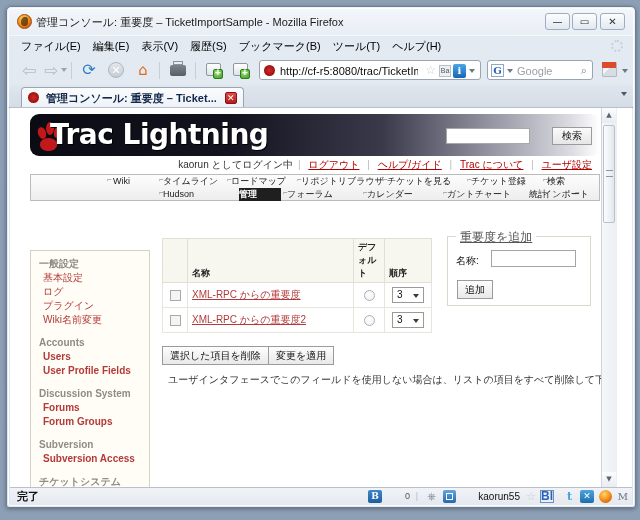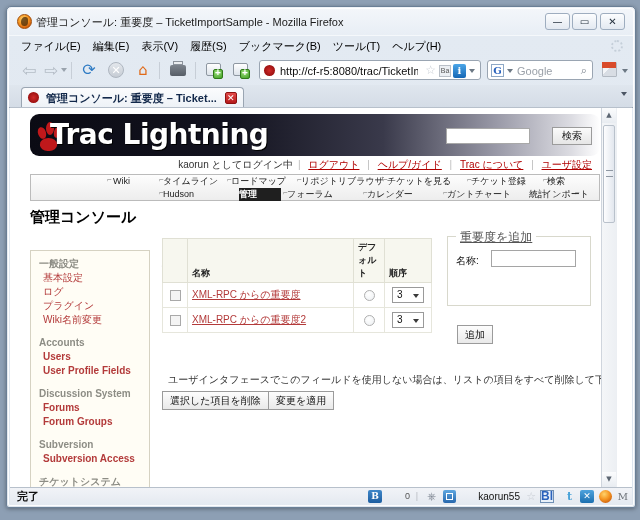--- a/index.html
+++ b/index.html
@@ -236,21 +236,21 @@
     background:radial-gradient(circle at 40% 35%,#fff,#eceff2);box-sizing:border-box;vertical-align:middle;}
   .sel3{display:inline-block;width:32px;height:16px;border:1px solid #9a9a9a;background:#fff;
     box-sizing:border-box;position:relative;vertical-align:middle;}
   .sel3 .v{position:absolute;left:4px;top:0;line-height:14px;font-size:10px;color:#111;}
   .sel3 .c{position:absolute;right:4px;top:6px;width:0;height:0;
     border-left:3px solid transparent;border-right:3px solid transparent;border-top:4px solid #3a3a3a;}
 
   
   .pbtn{position:absolute;height:19px;border:1px solid #9b9b9b;box-sizing:border-box;
     background:linear-gradient(#fdfdfd,#e9e9e9);font-size:10px;line-height:17px;
-    text-align:center;color:#111;padding:0 7px;white-space:nowrap;margin-top:45px;}
+    text-align:center;color:#111;padding:0 7px;white-space:nowrap;}
   #btnDel{left:152px;top:238px;}
   #btnApply{left:258px;top:238px;}
   #hint{position:absolute;left:158px;top:265px;font-size:10px;color:#333;white-space:nowrap;}
 
   
   #addBox{position:absolute;left:437px;top:128px;width:144px;height:70px;
     border:1px solid #d8d8cc;box-sizing:border-box;background:#fff;}
   #addLegend{position:absolute;left:446px;top:121px;background:#fff;padding:0 4px;
     font-size:12px;color:#555;text-decoration:underline;}
   #addLabel{position:absolute;left:446px;top:146px;font-size:10px;color:#111;}
@@ -447,21 +447,20 @@
         <div class="navcell" style="left:336px;width:76px">カレンダー</div>
         <div class="navtick" style="left:412px">⌐</div>
         <div class="navcell" style="left:416px;width:86px">ガントチャート</div>
         <div class="navtick" style="left:500px">⌐</div>
         <div class="navcell" style="left:498px;width:48px">統計</div>
         <div class="navtick" style="left:544px">⌐</div>
         <div class="navcell" style="left:512px;width:118px">インポート</div>
       </div>
     </div>
 
-    <div id="pgTitle">管理コンソール</div>
     <div id="secTitle">重要度管理</div>
 
     <div id="sidebar">
       <div class="sbGroup">
         <div class="sbHead">一般設定</div>
         <a class="sbLink">基本設定</a>
         <a class="sbLink">ログ</a>
         <a class="sbLink">プラグイン</a>
         <a class="sbLink">Wiki名前変更</a>
       </div>

